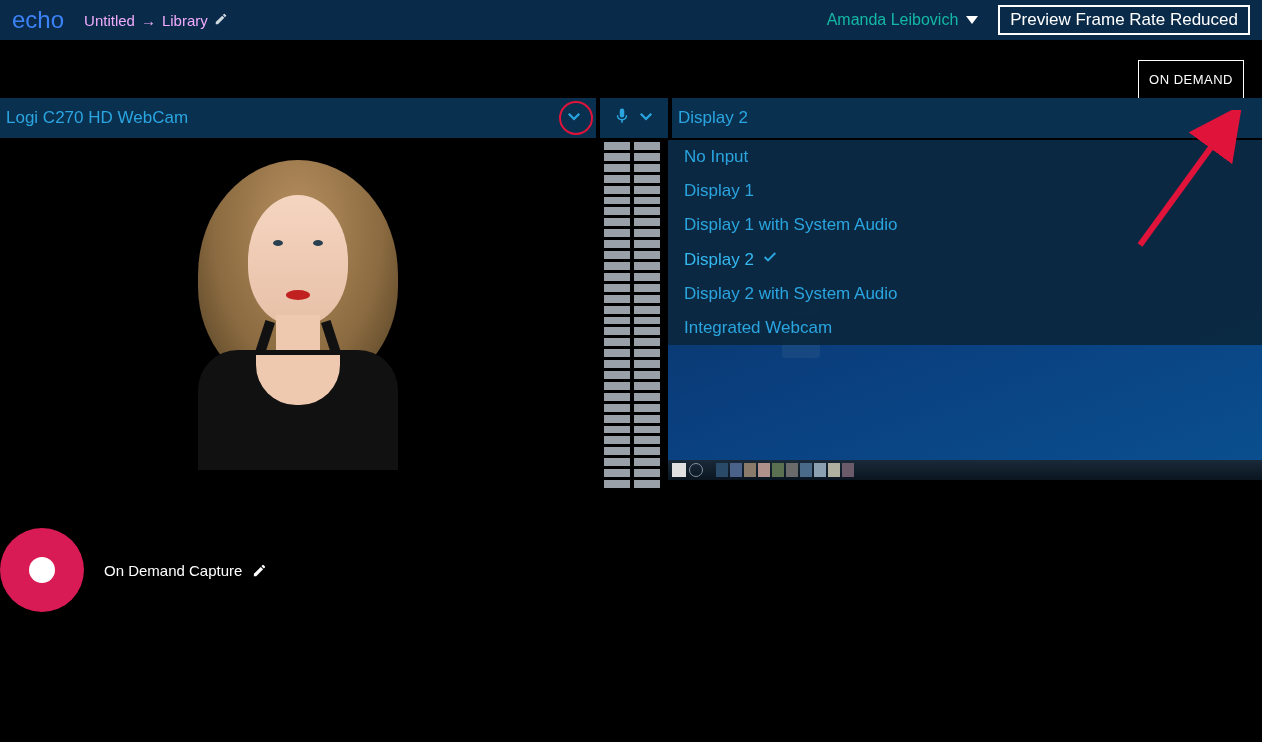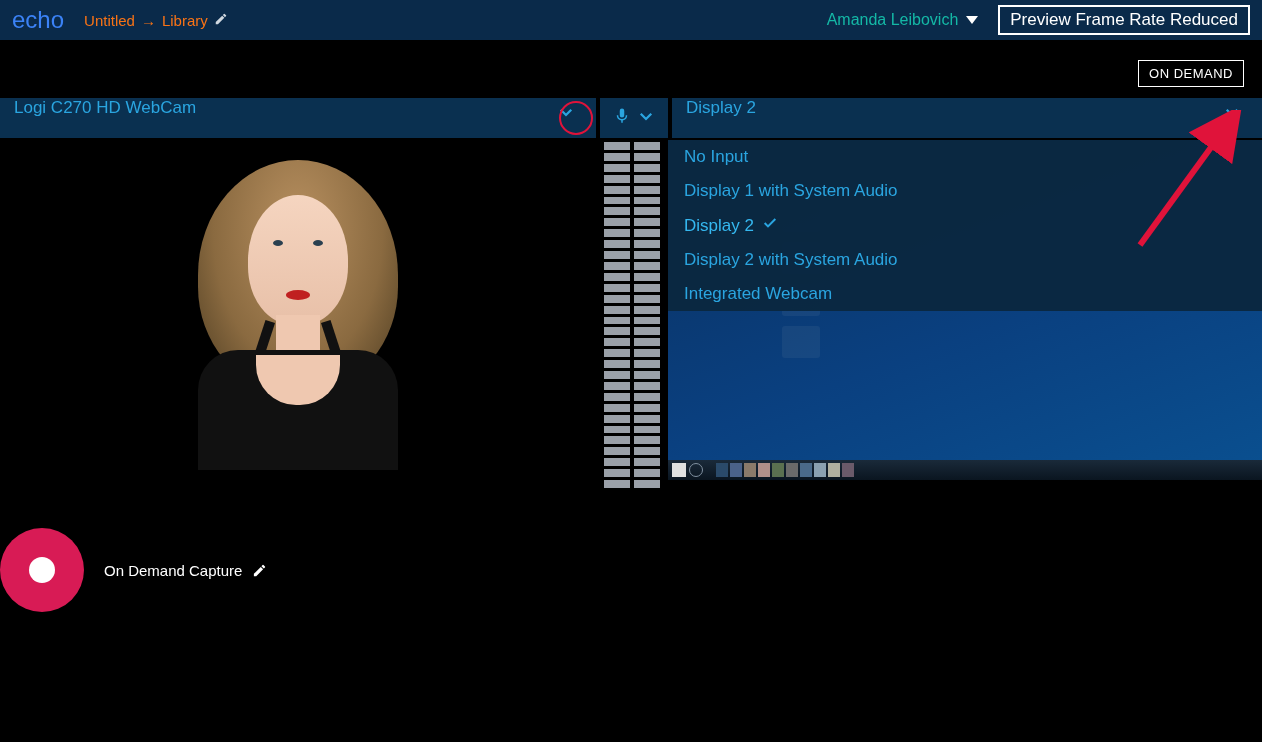--- a/index.html
+++ b/index.html
@@ -22,21 +22,21 @@
     padding: 0 12px;
     gap: 20px;
   }
   .logo {
     font-size: 24px;
     color: #3b82f6;
     font-weight: 400;
     position: relative;
   }
   .breadcrumb {
-    color: #f97316;
+    color: #f0abfc;
     font-size: 15px;
     display:flex;
     align-items:center;
     gap:6px;
   }
   .pencil-icon svg { width:14px; height:14px; fill:#d0d8e0; }
   .header-spacer { flex:1; }
   .user-menu {
     color: #14b8a6;
     font-size: 16px;
@@ -59,41 +59,41 @@
   }
 
   
   .ondemand {
     position:absolute;
     top:60px;
     right:18px;
     border:1px solid #fff;
     color:#fff;
     font-size:13px;
-    padding:5px 10px;
+    padding:11px 10px;
     letter-spacing:0.5px;
     background:#000;
   }
 
   
   .source-row {
     position:absolute;
     top:98px;
     left:0;
     right:0;
     height:40px;
     display:grid;
     grid-template-columns: 596px 68px 1fr;
     gap:4px;
   }
   .source-cell {
     background:#0a3050;
     display:flex;
-    align-items:flex-start;
-    padding:0 14px;
+    align-items:center;
+    padding:0 6px;
     color:#2aa5e0;
     font-size:17px;
     position:relative;
   }
   .source-cell .src-label { flex:1; }
   .chev-wrap {
     width:32px;height:32px;
     display:flex;align-items:center;justify-content:center;
     cursor:pointer;
   }
@@ -476,20 +476,23 @@
   <div class="desktop-icons">
     <div class="di" style="top:18px;left:114px"></div>
     <div class="di" style="top:60px;left:114px"></div>
     <div class="di" style="top:102px;left:114px"></div>
     <div class="di" style="top:144px;left:114px"></div>
     <div class="di" style="top:186px;left:114px"></div>
   </div>
   <div class="dropdown" id="displayDropdown">
       <div class="dropdown-item">
         <span>No Input</span>
+      </div>
+      <div class="dropdown-item">
+        <span>Display 1</span>
       </div>
       <div class="dropdown-item">
         <span>Display 1 with System Audio</span>
       </div>
       <div class="dropdown-item selected">
         <span>Display 2</span>
         <span class="check-icon"><svg viewBox="0 0 24 24">
             <polyline points="4 12 9 17 20 6"></polyline>
           </svg></span>
       </div>

